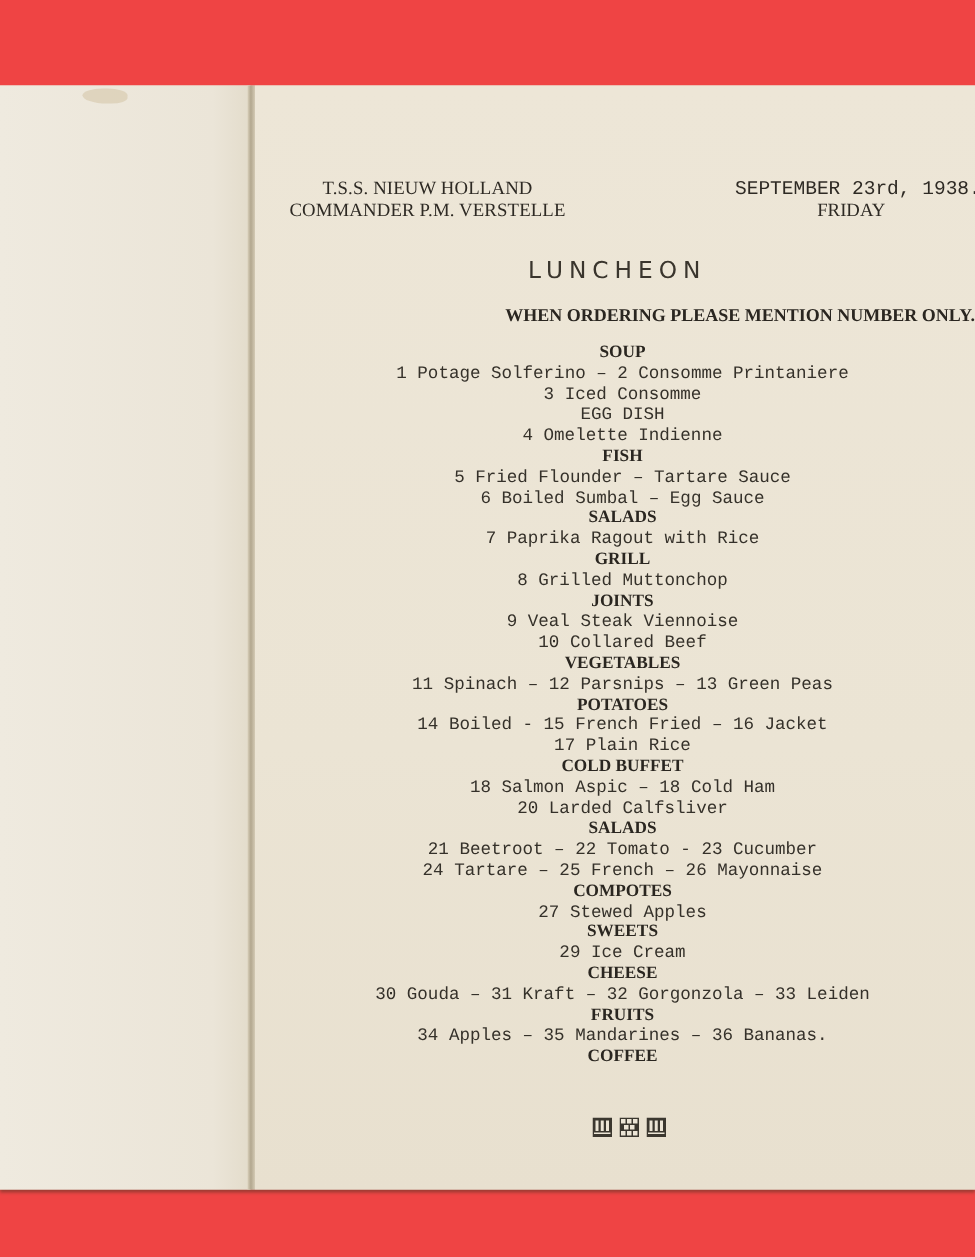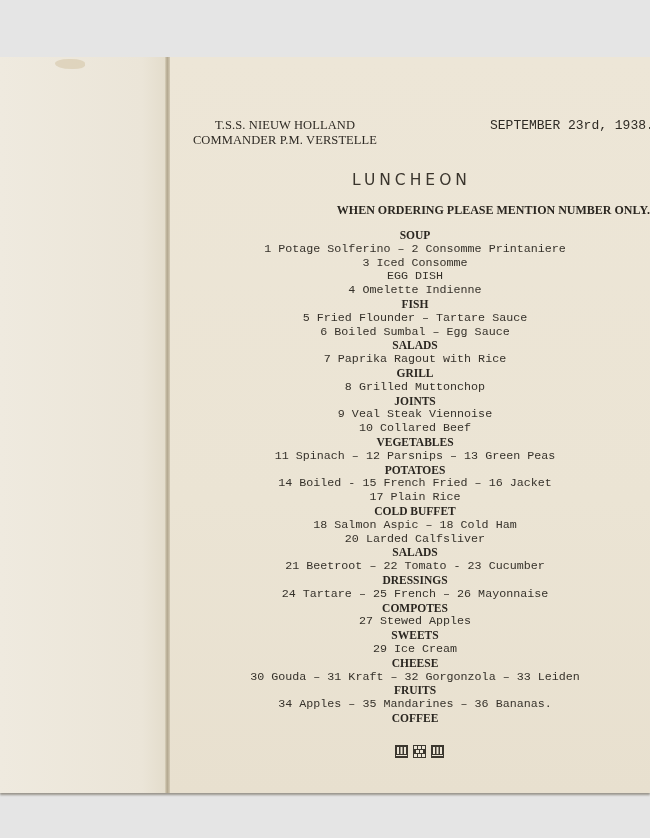--- a/index.html
+++ b/index.html
@@ -7,21 +7,21 @@
       padding: 0;
       width: 650px;
       height: 838px;
       background: #ffffff;
       overflow: hidden;
     }
     .stage {
       position: relative;
       width: 650px;
       height: 838px;
-      background: #e5e5e5;
+      background: #ef4444;
     }
     .paper {
       position: absolute;
       left: 0;
       top: 57px;
       width: 650px;
       height: 736px;
       background: #ece5d6;
       box-shadow: 0 2px 2px rgba(60,50,30,0.45);
     }
@@ -170,20 +170,21 @@
     <div class="right-panel"></div>
   </div>
 
   <div class="header-left">
     <div>T.S.S. NIEUW HOLLAND</div>
     <div>COMMANDER P.M. VERSTELLE</div>
   </div>
 
   <div class="header-right">
     <div class="date">SEPTEMBER 23rd, 1938.</div>
+    <div class="day">FRIDAY</div>
   </div>
 
   <div class="title">LUNCHEON</div>
   <div class="instruction">WHEN ORDERING PLEASE MENTION NUMBER ONLY.</div>
 
   <div class="menu" id="menu">
       <div class="line section">SOUP</div>
       <div class="line items">1 Potage Solferino – 2 Consomme Printaniere</div>
       <div class="line items">3 Iced Consomme</div>
       <div class="line items mono-heading">EGG DISH</div>
@@ -201,21 +202,20 @@
       <div class="line section">VEGETABLES</div>
       <div class="line items">11 Spinach – 12 Parsnips – 13 Green Peas</div>
       <div class="line section">POTATOES</div>
       <div class="line items">14 Boiled - 15 French Fried – 16 Jacket</div>
       <div class="line items">17 Plain Rice</div>
       <div class="line section">COLD BUFFET</div>
       <div class="line items">18 Salmon Aspic – 18 Cold Ham</div>
       <div class="line items">20 Larded Calfsliver</div>
       <div class="line section">SALADS</div>
       <div class="line items">21 Beetroot – 22 Tomato - 23 Cucumber</div>
-      <div class="line section">DRESSINGS</div>
       <div class="line items">24 Tartare – 25 French – 26 Mayonnaise</div>
       <div class="line section">COMPOTES</div>
       <div class="line items">27 Stewed Apples</div>
       <div class="line section">SWEETS</div>
       <div class="line items">29 Ice Cream</div>
       <div class="line section">CHEESE</div>
       <div class="line items">30 Gouda – 31 Kraft – 32 Gorgonzola – 33 Leiden</div>
       <div class="line section">FRUITS</div>
       <div class="line items">34 Apples – 35 Mandarines – 36 Bananas.</div>
       <div class="line section">COFFEE</div>

